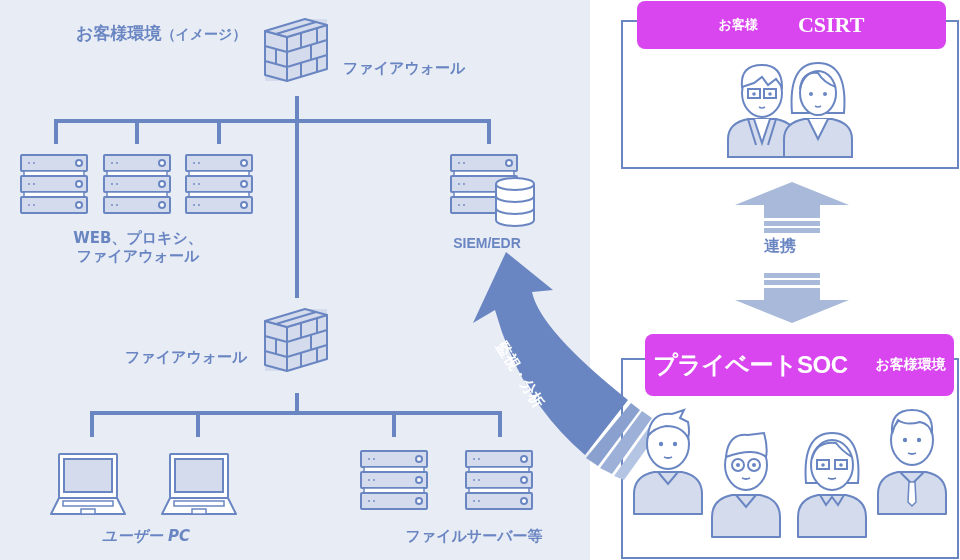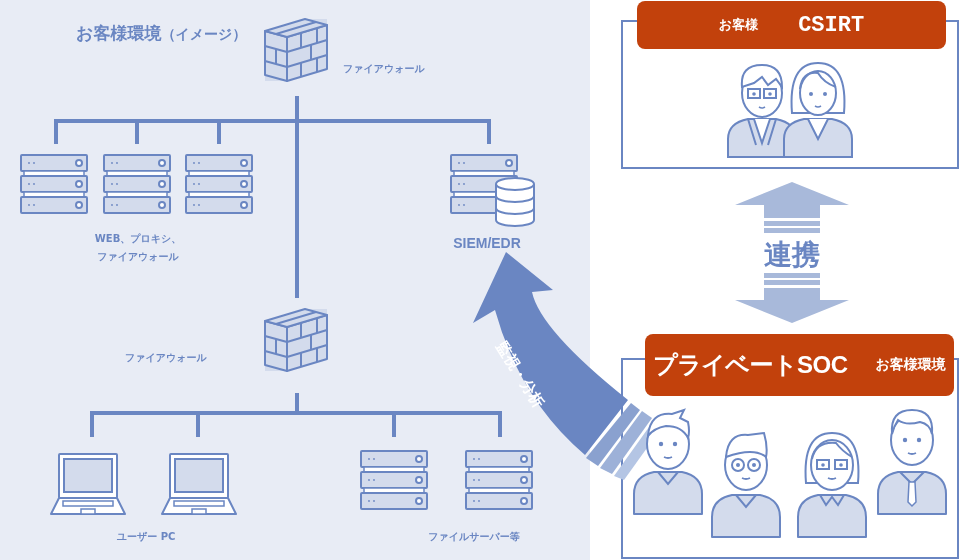--- a/index.html
+++ b/index.html
@@ -1,31 +1,31 @@
 <!DOCTYPE html>
 <html><head>
 <meta charset="utf-8">
 <style>
   html, body { margin: 0; padding: 0; }
   body { width: 960px; height: 560px; position: relative; overflow: hidden; background: #ffffff;
          font-family: "DejaVu Sans", "Liberation Sans", sans-serif; }
   .panel-left { position: absolute; left: 0; top: 0; width: 590px; height: 560px; background: #e8ecf5; }
   svg.layer { position: absolute; left: 0; top: 0; }
-  .lbl { position: absolute; color: #6a86c2; font-weight: bold; font-size: 10px; line-height: 17px; white-space: nowrap; }
+  .lbl { position: absolute; color: #6a86c2; font-weight: bold; font-size: 15px; line-height: 17px; white-space: nowrap; }
   .lbl.center { text-align: center; transform: translateX(-50%); }
   .env-title { position: absolute; left: 36px; top: 22px; color: #6a86c2; font-weight: bold; font-size: 17px; margin-left: 40px; }
   .env-title .sub { font-size: 14px; font-weight: bold; }
   .box { position: absolute; border: 2px solid #6a86c2; box-sizing: border-box; background: #fff; }
-  .box-header { position: absolute; background: #c2410c; color: #fff; border-radius: 8px; font-weight: bold;
+  .box-header { position: absolute; background: #d946ef; color: #fff; border-radius: 8px; font-weight: bold;
                 display: flex; align-items: center; justify-content: center; box-sizing: border-box; gap: 20px; }
   .csirt-header { left: 637px; top: 1px; width: 309px; height: 48px; font-size: 13px; }
-  .csirt-header .big { font-size: 22px; margin-left: 20px; font-family: Liberation Mono, monospace; }
+  .csirt-header .big { font-size: 22px; margin-left: 20px; font-family: Liberation Serif, serif; }
   .soc-header { left: 645px; top: 334px; width: 309px; height: 62px; font-size: 14px; }
   .soc-header .big { font-size: 24px; font-family: "Liberation Sans", sans-serif; margin-right: 8px; letter-spacing: -0.5px; }
-  .renkei { position: absolute; left: 764px; top: 236px; font-size: 28px; font-weight: bold; color: #6a86c2; }
+  .renkei { position: absolute; left: 764px; top: 236px; font-size: 16px; font-weight: bold; color: #6a86c2; }
   .arrow-text { position: absolute; color: #fff; font-weight: bold; font-size: 15px; }
 </style>
 </head>
 <body>
 
 <div class="panel-left"></div>
 
 <div class="env-title">
   <span>お客様環境</span><span class="sub">（イメージ）</span>
 </div>
@@ -124,21 +124,21 @@
   <g transform="translate(466,451)">
       <use href="#server-stack"></use>
     </g>
 </svg>
 
 <div class="lbl" style="left:343px; top:60px;">ファイアウォール</div>
 <div class="lbl" style="left:125px; top:349px;">ファイアウォール</div>
 <div class="lbl center" style="left:138px; top:230px;">WEB、プロキシ、</div>
 <div class="lbl center" style="left:138px; top:248px;">ファイアウォール</div>
 <div class="lbl center" style="left:487px; top:235px; font-family:'Liberation Sans', sans-serif; font-size:14px;">SIEM/EDR</div>
-<div class="lbl center" style="left:146px; top:528px;">ユーザー PC</div>
+<div class="lbl center" style="left:146px; top:528px;font-style:italic;">ユーザー PC</div>
 <div class="lbl center" style="left:446px; top:528px;margin-left:28px;">ファイルサーバー等</div>
 
 <div class="box" style="left:621px; top:20px; width:338px; height:149px;"></div>
 <div class="box-header csirt-header">
   <span>お客様</span>
     <span class="big">CSIRT</span>
 </div>
 
 <div class="box" style="left:621px; top:358px; width:338px; height:201px;"></div>
 <div class="box-header soc-header">

